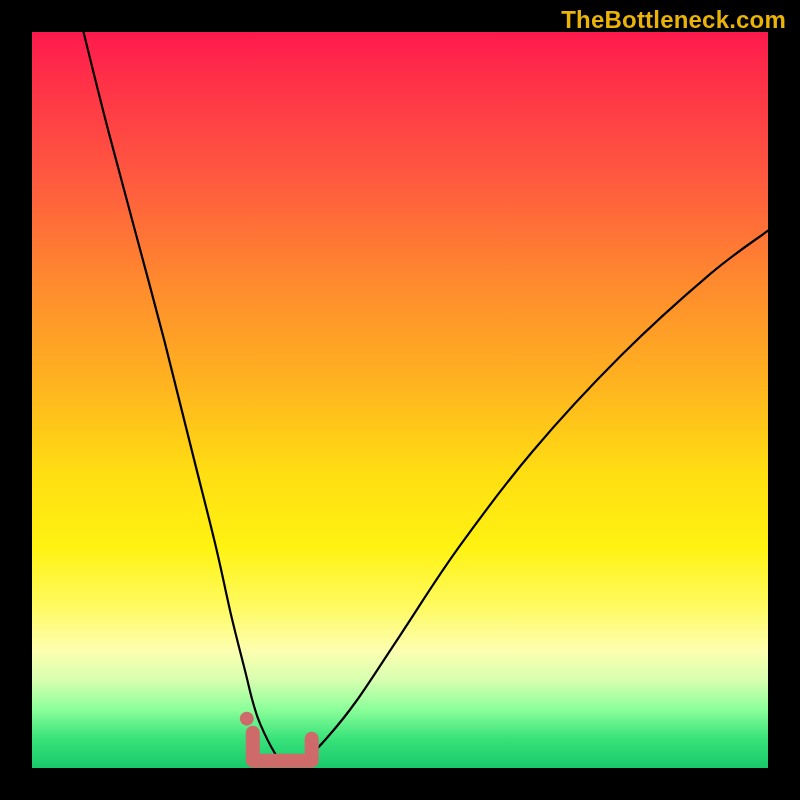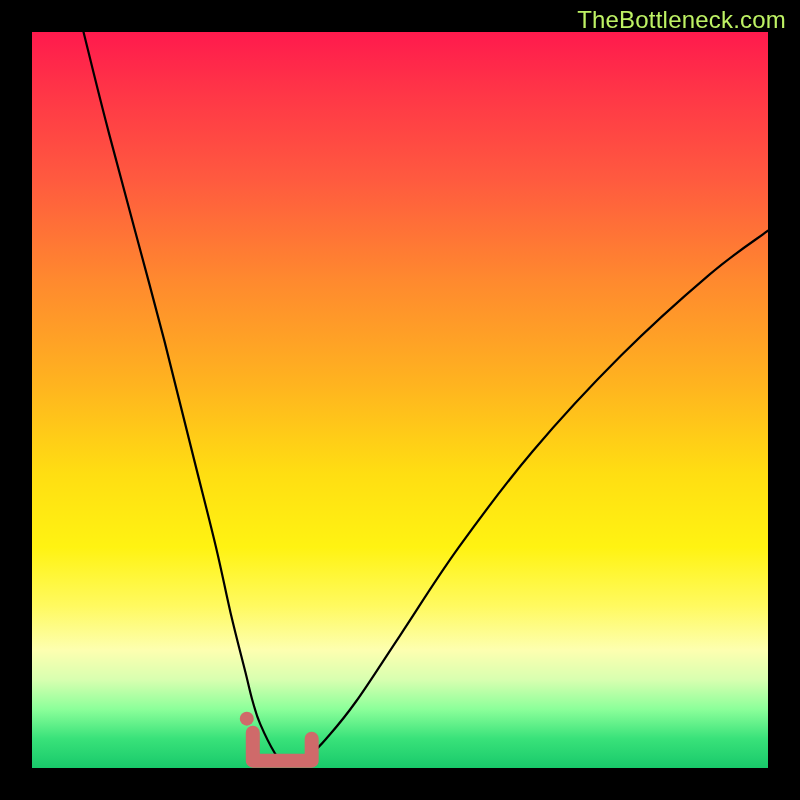--- a/index.html
+++ b/index.html
@@ -30,22 +30,22 @@
       #8cff9a 92%,
       #39e27a 96%,
       #18c96a 100%);
   }
   .watermark {
     position: absolute;
     top: 6px;
     right: 14px;
     font-family: Arial, Helvetica, sans-serif;
     font-size: 24px;
-    font-weight: 400;
-    color: #bef264;
+    font-weight: 700;
+    color: #eab308;
     letter-spacing: 0.2px;
   }
   svg.curve {
     position: absolute;
     left: 0; top: 0;
     width: 736px; height: 736px;
   }
   .curve-path {
     fill: none;
     stroke: #000;

